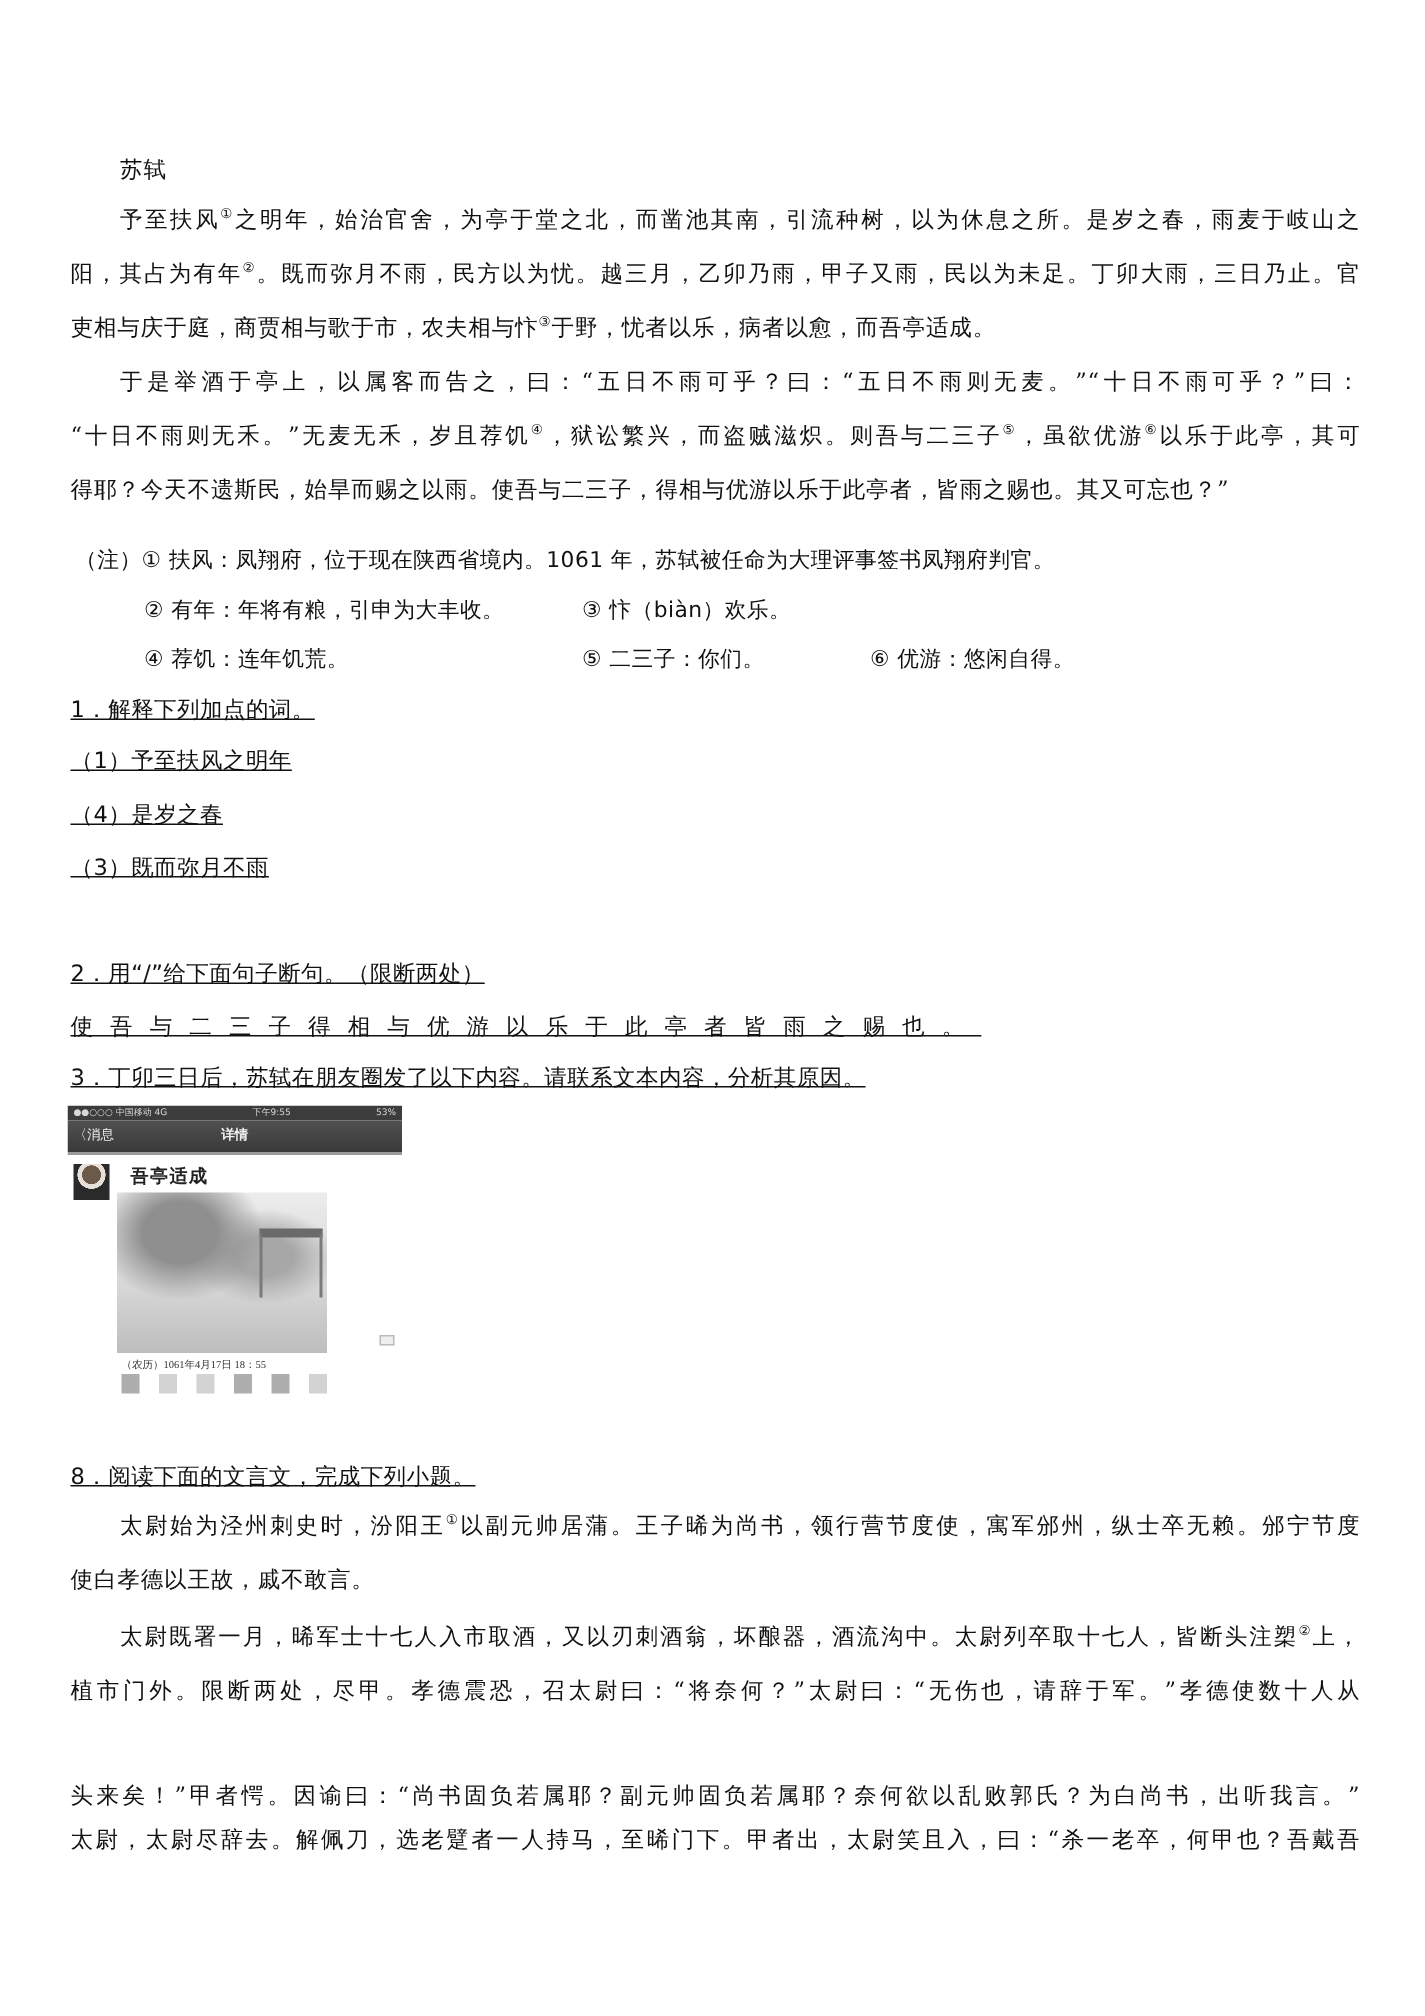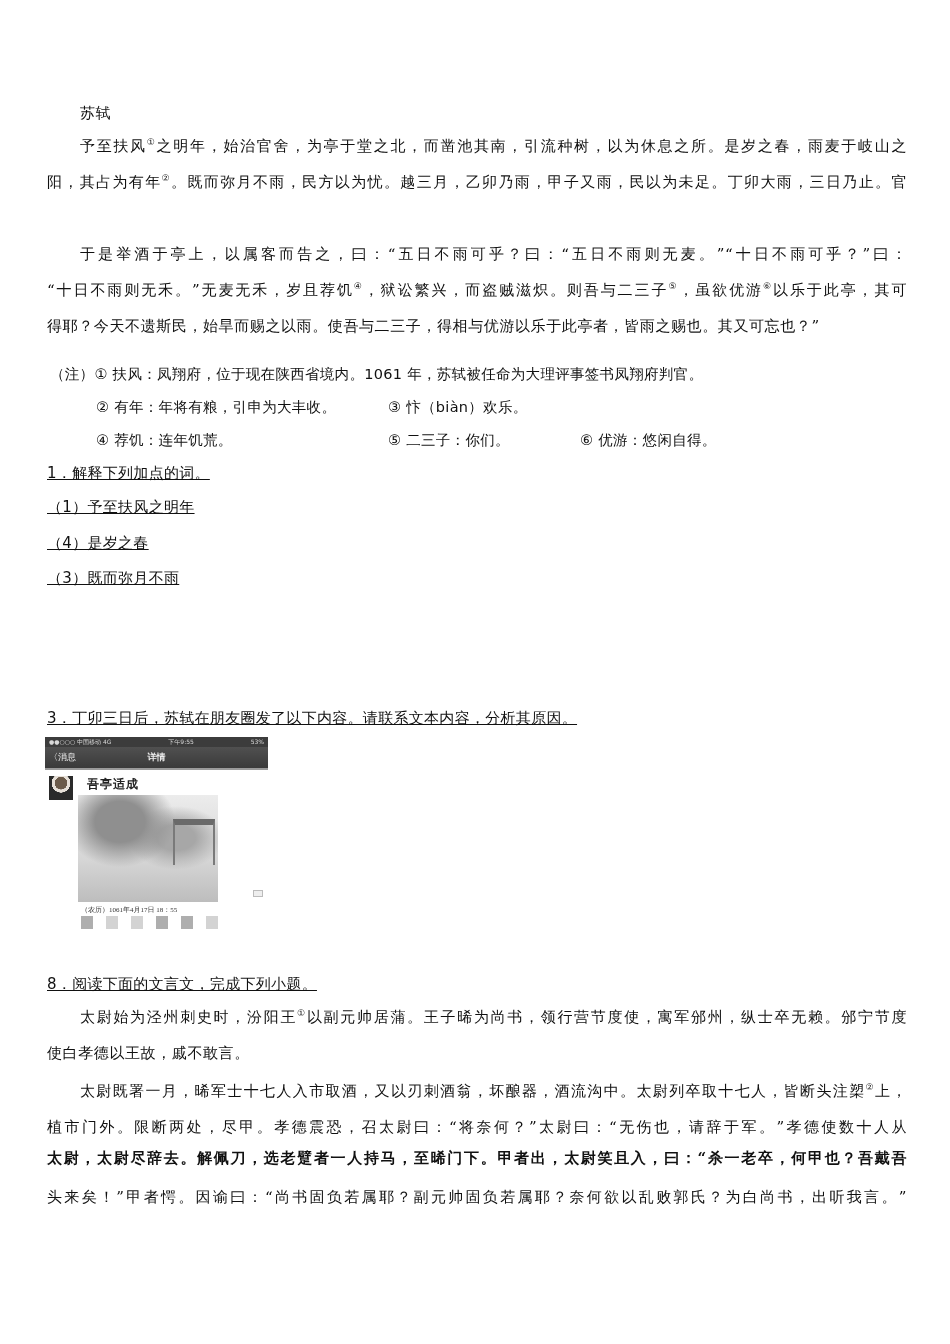--- a/index.html
+++ b/index.html
@@ -72,37 +72,40 @@
   </style>
 </head>
 <body>
 
 <div class="page">
 
   <div class="line indent" style="top:103px;">苏轼</div>
 
   <div class="line indent just" style="top:136px;"><span>予至扶风</span><sup>①</sup><span>之明年，始治官舍，为亭于堂之北，而凿池其南，引流种树，以为休息之所。是岁之春，雨麦于岐山之</span></div>
   <div class="line just" style="top:172px;"><span>阳，其占为有年</span><sup>②</sup><span>。既而弥月不雨，民方以为忧。越三月，乙卯乃雨，甲子又雨，民以为未足。丁卯大雨，三日乃止。官</span></div>
+  <div class="line" style="top:208px;"><span>吏相与庆于庭，商贾相与歌于市，农夫相与忭</span><sup>③</sup><span>于野，忧者以乐，病者以愈，而吾亭适成。</span></div>
 
   <div class="line indent just" style="top:244px;">于是举酒于亭上，以属客而告之，曰：“五日不雨可乎？曰：“五日不雨则无麦。”“十日不雨可乎？”曰：</div>
   <div class="line just" style="top:280px;"><span>“十日不雨则无禾。”无麦无禾，岁且荐饥</span><sup>④</sup><span>，狱讼繁兴，而盗贼滋炽。则吾与二三子</span><sup>⑤</sup><span>，虽欲优游</span><sup>⑥</sup><span>以乐于此亭，其可</span></div>
   <div class="line" style="top:316px;">得耶？今天不遗斯民，始旱而赐之以雨。使吾与二三子，得相与优游以乐于此亭者，皆雨之赐也。其又可忘也？”</div>
 
   <div class="line note" style="left:50px; top:364px;"><span>（注）</span><span>① 扶风：凤翔府，位于现在陕西省境内。1061 年，苏轼被任命为大理评事签书凤翔府判官。</span></div>
   <div class="line note" style="left:96px; top:397px;">② 有年：年将有粮，引申为大丰收。</div>
   <div class="line note" style="left:388px; top:397px;">③ 忭（biàn）欢乐。</div>
   <div class="line note" style="left:96px; top:430px;">④ 荐饥：连年饥荒。</div>
   <div class="line note" style="left:388px; top:430px;">⑤ 二三子：你们。</div>
   <div class="line note" style="left:580px; top:430px;">⑥ 优游：悠闲自得。</div>
 
   <div class="line q" style="top:463px;">1．解释下列加点的词。</div>
   <div class="line q" style="top:497px;">（1）予至扶风之明年</div>
   <div class="line q" style="top:533px;">（4）是岁之春</div>
   <div class="line q" style="top:568px;">（3）既而弥月不雨</div>
 
+  <div class="line q" style="top:639px;">2．用“/”给下面句子断句。（限断两处）</div>
+  <div class="line q spaced" style="top:674px;">使吾与二三子得相与优游以乐于此亭者皆雨之赐也。</div>
 
   <div class="line q" style="top:708px;">3．丁卯三日后，苏轼在朋友圈发了以下内容。请联系文本内容，分析其原因。</div>
 
   <div class="phone">
     <div class="phone-status">
       <span>●●○○○ 中国移动  4G</span>
       <span>下午9:55</span>
       <span>53%</span>
     </div>
     <div class="phone-nav">
@@ -125,16 +128,16 @@
       <div class="thumb light"></div>
     </div>
   </div>
 
   <div class="line q" style="top:974px;">8．阅读下面的文言文，完成下列小题。</div>
   <div class="line indent just" style="top:1007px;"><span>太尉始为泾州刺史时，汾阳王</span><sup>①</sup><span>以副元帅居蒲。王子晞为尚书，领行营节度使，寓军邠州，纵士卒无赖。邠宁节度</span></div>
   <div class="line" style="top:1043px;">使白孝德以王故，戚不敢言。</div>
 
   <div class="line indent just" style="top:1081px;"><span>太尉既署一月，晞军士十七人入市取酒，又以刃刺酒翁，坏酿器，酒流沟中。太尉列卒取十七人，皆断头注槊</span><sup>②</sup><span>上，</span></div>
   <div class="line just" style="top:1117px;">植市门外。限断两处，尽甲。孝德震恐，召太尉曰：“将奈何？”太尉曰：“无伤也，请辞于军。”孝德使数十人从</div>
-  <div class="line just" style="top:1148px;font-weight:bold;">太尉，太尉尽辞去。解佩刀，选老躄者一人持马，至晞门下。甲者出，太尉笑且入，曰：“杀一老卒，何甲也？吾戴吾</div>
+  <div class="line just" style="top:1216px;">太尉，太尉尽辞去。解佩刀，选老躄者一人持马，至晞门下。甲者出，太尉笑且入，曰：“杀一老卒，何甲也？吾戴吾</div>
   <div class="line just" style="top:1187px;">头来矣！”甲者愕。因谕曰：“尚书固负若属耶？副元帅固负若属耶？奈何欲以乱败郭氏？为白尚书，出听我言。”</div>
 
 </div>
 
 </body></html>

